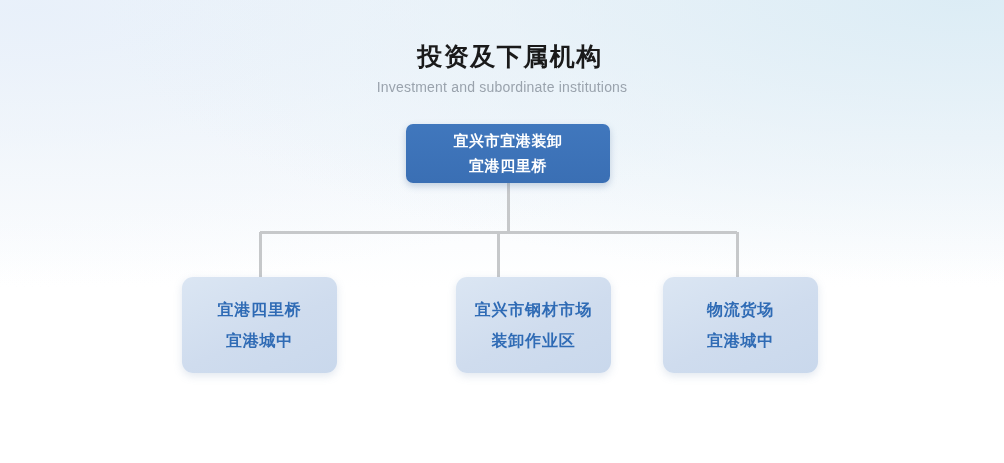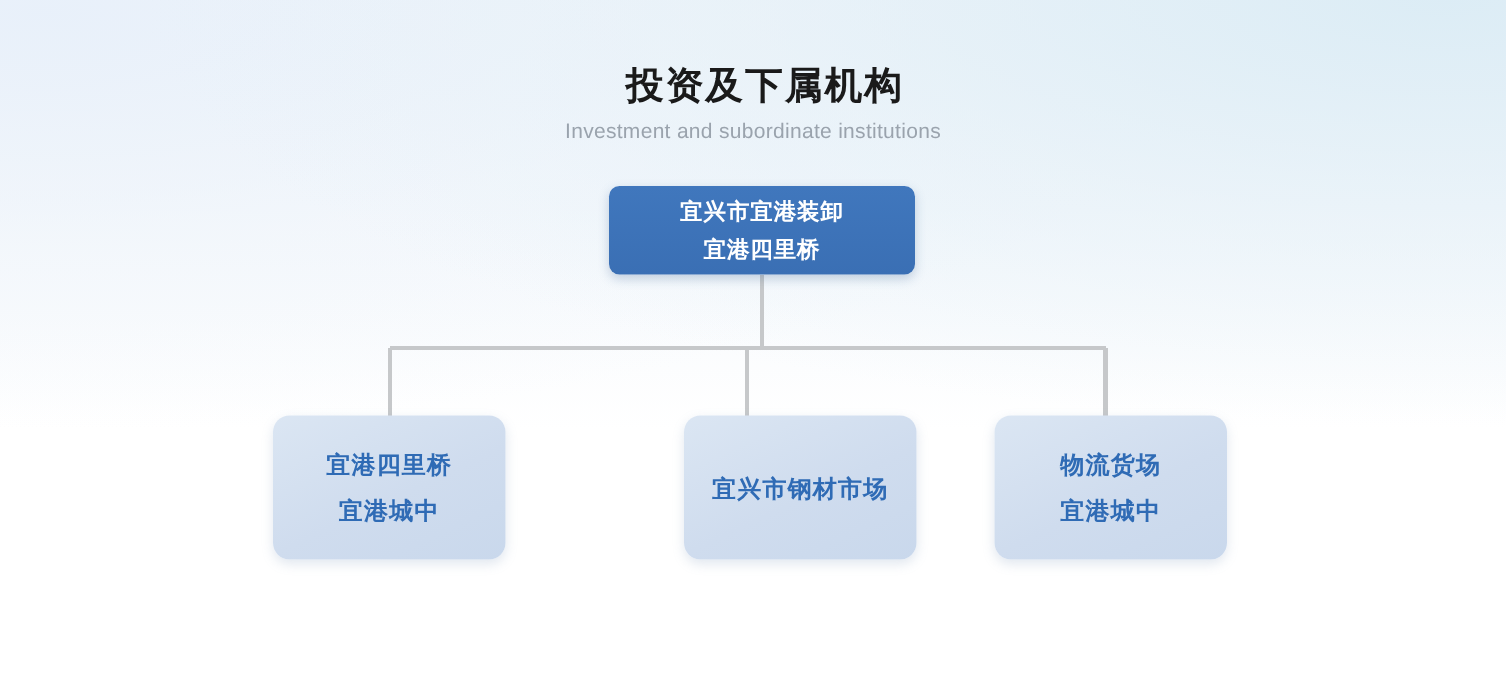--- a/index.html
+++ b/index.html
@@ -137,20 +137,21 @@
     <span class="node-line">宜港四里桥</span>
   </div>
 
   <div class="node node-child node-child-0">
     <span class="node-line">宜港四里桥</span>
     <span class="node-line">宜港城中</span>
   </div>
 
   <div class="node node-child node-child-1">
     <span class="node-line">宜兴市钢材市场</span>
+    <span class="node-line">装卸作业区</span>
   </div>
 
   <div class="node node-child node-child-2">
     <span class="node-line">物流货场</span>
     <span class="node-line">宜港城中</span>
   </div>
 
 </div>
 
 </body></html>

